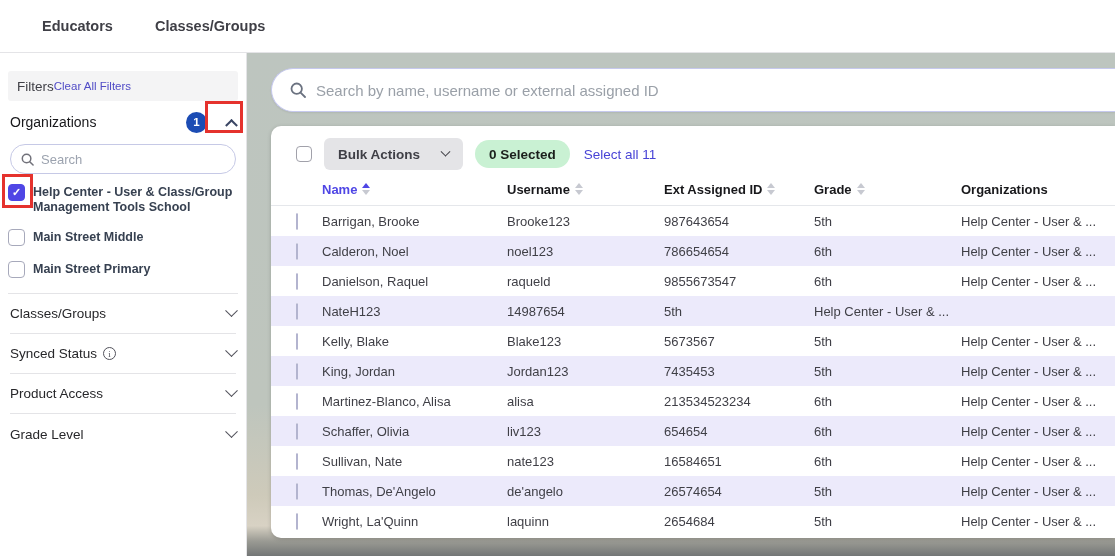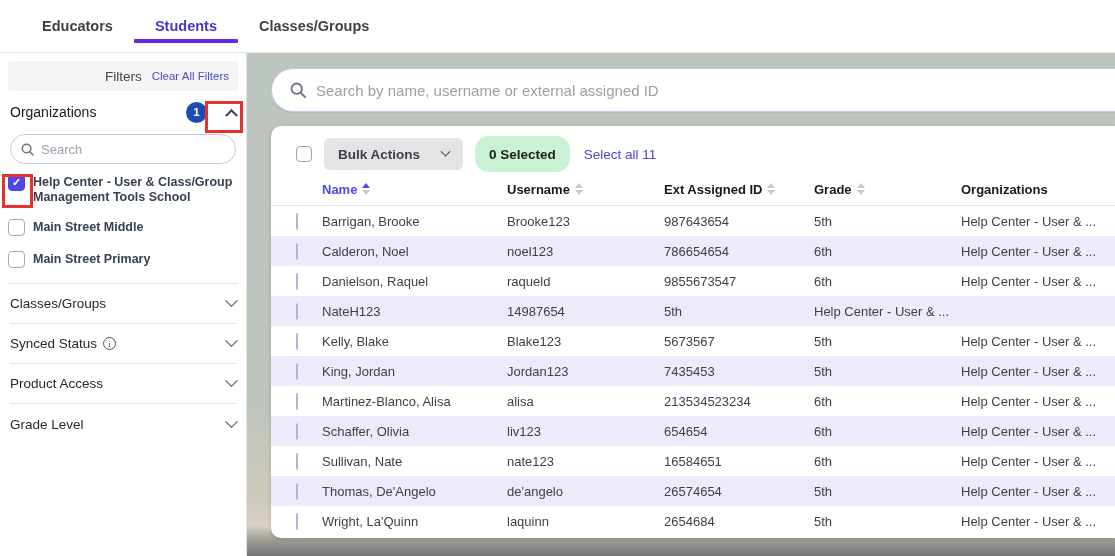--- a/index.html
+++ b/index.html
@@ -13,22 +13,22 @@
   .tab { position:relative; height:100%; display:flex; align-items:center;
          margin-right:42px; font-size:14.5px; font-weight:600; color:#3f3f46; cursor:pointer; }
   .tab.active { color:#4338ca; }
   .tab.active::after { content:""; position:absolute; left:-21px; right:-21px; bottom:9px;
          height:4px; background:#6426e8; border-radius:1px; }
 
   .content { display:flex; height:503px; }
 
   
   .sidebar { width:247px; background:#fff; border-right:1px solid #e4e4e7; flex:none; }
-  .filters-bar { margin:8px 8px 0; height:30px; background:#f4f4f5; border-radius:3px;
-                 display:flex; align-items:center; justify-content:flex-end; padding:0 9px;gap:10px; }
+  .filters-bar { margin:18px 8px 0; height:30px; background:#f4f4f5; border-radius:3px;
+                 display:flex; align-items:center; justify-content:flex-start; padding:0 9px; }
   .filters-title { font-size:13.5px; color:#3f3f46; }
   .clear-all { font-size:11.5px; color:#504bc6; font-weight:500; cursor:pointer; }
 
   .org-row { margin:6px 10px 0; height:30px; display:flex; align-items:center; }
   .org-label { font-size:14px; color:#18181b; flex:1; }
   .count-badge { width:21px; height:21px; border-radius:50%; background:#1c4cb4; color:#fff;
                  font-size:11.5px; font-weight:700; display:flex; align-items:center;
                  justify-content:center; margin-right:20px; }
   .chev { display:inline-block; width:9px; height:9px;
           border-right:2px solid #3a4664; border-bottom:2px solid #3a4664; }
@@ -75,21 +75,21 @@
   .card { margin-top:14px; height:412px; background:#fff; border-radius:10px 0 0 10px;
           box-shadow:0 1px 4px rgba(0,0,0,.18); overflow:hidden; }
 
   .bulk-row { display:flex; align-items:center; padding:12px 0 0 25px; height:44px; }
   .bulk-cb { width:16px; height:16px; border:1.5px solid #a1a1aa; border-radius:4px;
           background:#fff; cursor:pointer; }
   .bulk-btn { margin-left:12px; height:32px; background:#e4e4e7; border:none; border-radius:6px;
           padding:0 14px; font-size:13.5px; font-weight:700; color:#3f3f46;
           font-family:inherit; display:flex; align-items:center; gap:22px; cursor:pointer; }
   .bulk-btn .chev { width:7px; height:7px; border-width:1.8px; border-color:#3f3f46; }
-  .sel-badge { margin-left:12px; height:36px; background:#c9f1d3; border-radius:14px;
+  .sel-badge { margin-left:12px; height:28px; background:#c9f1d3; border-radius:14px;
           padding:0 14px; font-size:13.5px; font-weight:700; color:#1b1f1c;
           display:flex; align-items:center; }
   .select-all { margin-left:14px; font-size:13.5px; color:#4843d6; font-weight:500; cursor:pointer; }
 
   .grid-row { display:grid; grid-template-columns:51px 185px 157px 150px 147px 1fr;
           align-items:center; }
   .thead { height:33px; border-bottom:1px solid #e5e7eb; margin-top:3px; }
   .th { font-size:13px; font-weight:700; color:#18181b; display:flex; align-items:center; gap:5px; }
   .th.sorted { color:#4f46e5; cursor:pointer; }
   .th.sortable { cursor:pointer; }
@@ -113,21 +113,20 @@
   #annot-chevron  { left:205px; top:101px; width:38px; height:32px; }
   #annot-checkbox { left:2px;   top:174px; width:31px; height:34px; }
 </style>
 </head>
 <body>
 
 <div id="page">
 
   <div class="tabbar" id="tabbar">
       <div class="tab">Educators</div>
-      <div class="tab active">Students</div>
       <div class="tab">Classes/Groups</div>
     </div>
 
   <div class="content">
 
     <div class="sidebar">
       <div class="filters-bar">
         <span class="filters-title">Filters</span>
         <span class="clear-all">Clear All Filters</span>
       </div>

